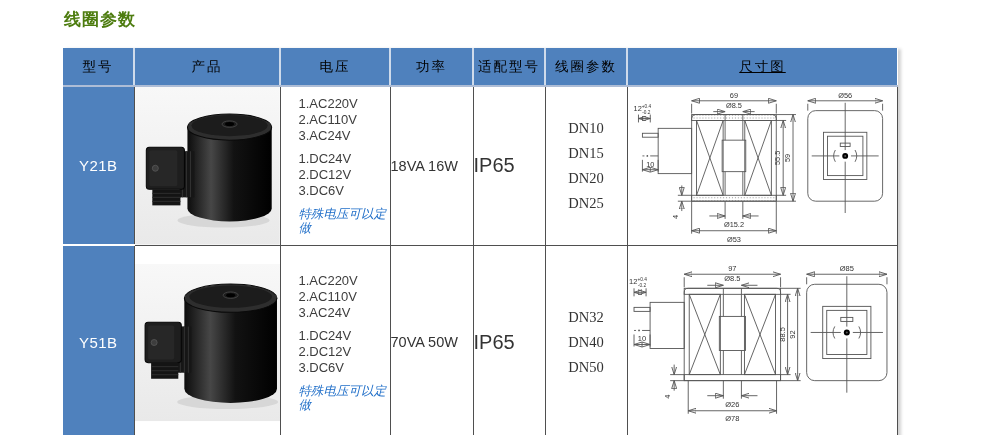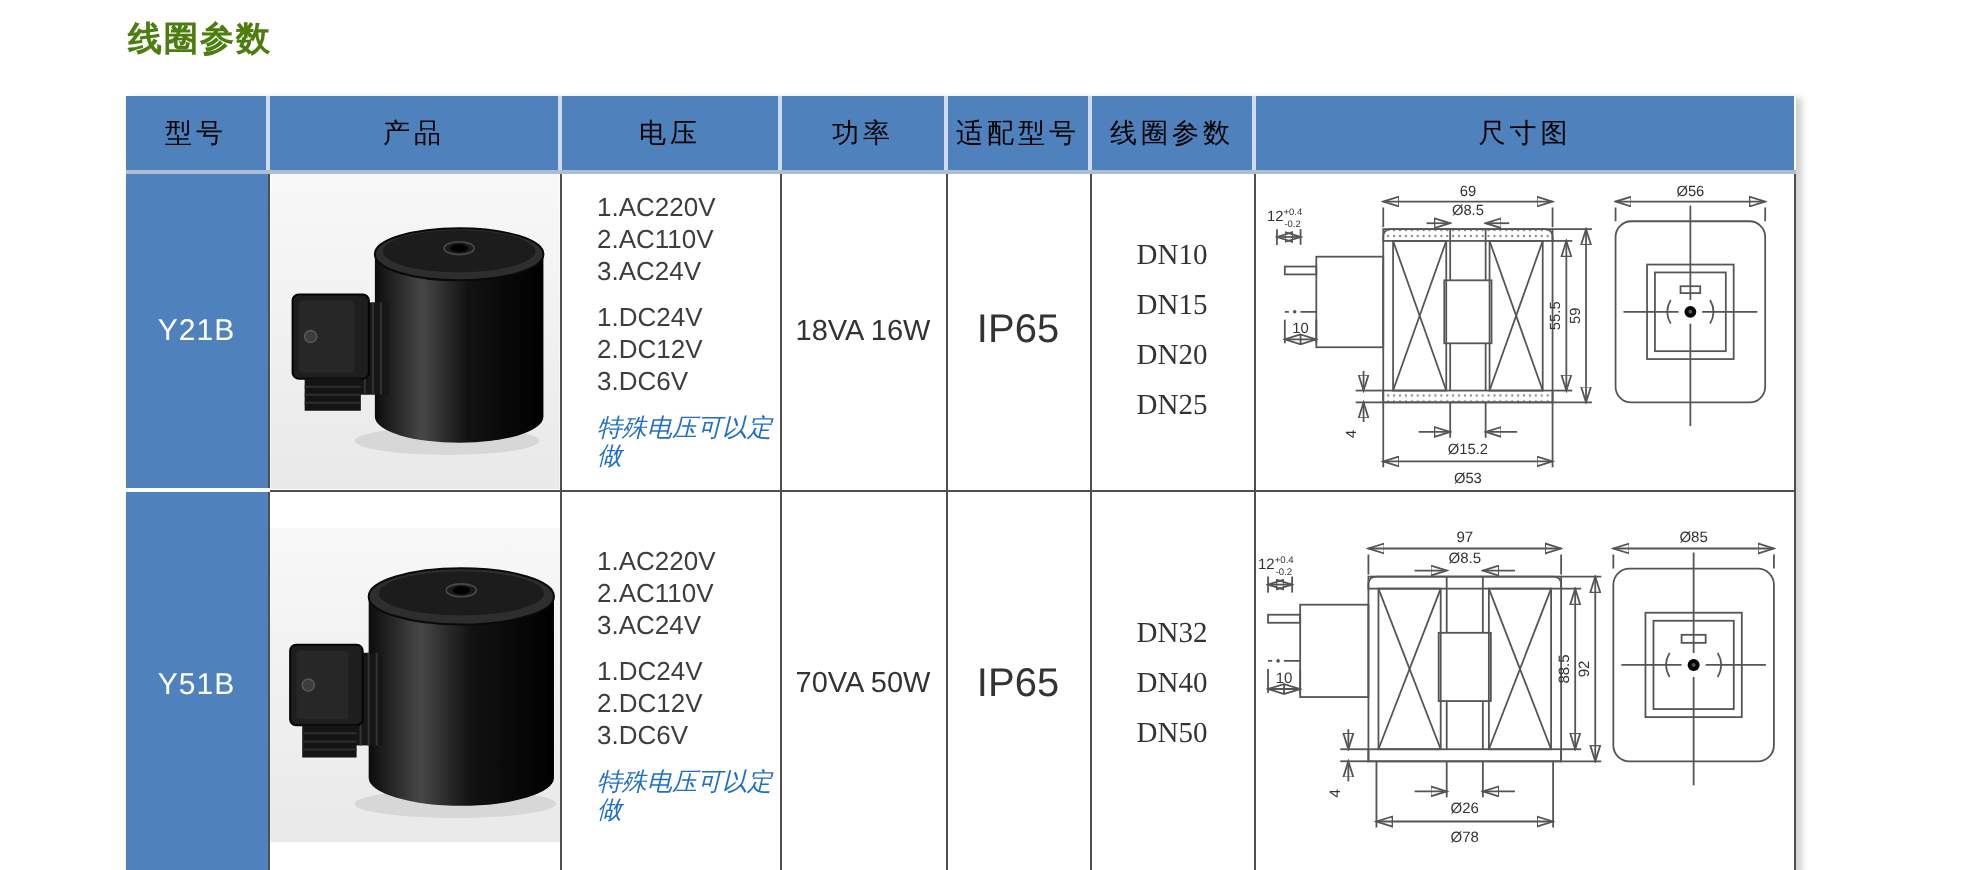--- a/index.html
+++ b/index.html
@@ -8,32 +8,32 @@
   .page { position:relative; width:986px; height:435px; overflow:hidden; }
   .page-title { position:absolute; left:64px; top:8px; font-size:17px; font-weight:bold;
     color:#4d7c0f; letter-spacing:1px; }
   table.coil { position:absolute; left:63px; top:48px; width:834px;
     border-collapse:collapse; table-layout:fixed; box-shadow:3px 1px 3px rgba(0,0,0,0.18); }
   col.c-model{width:71px} col.c-product{width:146px} col.c-voltage{width:110px}
   col.c-power{width:83px} col.c-ip{width:72px} col.c-fit{width:82px} col.c-dim{width:270px}
   thead th { height:38px; background:#4f81bd; color:#000000; font-weight:normal;
     font-size:13.5px; letter-spacing:2px; border-right:2px solid #cfdbeb;
     border-bottom:2px solid #aebdd6; }
-  thead th:last-child { border-right:none; }
+  thead th:last-child { border-right:none;text-decoration:underline; }
   tbody td { border:1px solid #4f4f4f; background:#fff; vertical-align:middle; padding:0; }
   td.model-cell { background:#4f81bd; color:#fff; text-align:center; font-size:15px;
     letter-spacing:0.5px; border-left:none; border-top:none; border-bottom:none; }
   tr.row-1 td.model-cell { border-bottom:2px solid #ffffff; }
   tr.row-1 td { height:159px; }
   tr.row-2 td { height:194px; }
   td.voltage-cell { padding-left:18px; font-size:13px; color:#3d3d3d;margin-top:21px; }
   .vline { line-height:16px; }
   .vgroup-dc { margin-top:7px; }
   .vnote { margin-top:8px; font-size:12.5px; color:#1f6ec8; line-height:14px;font-style:italic; }
-  td.power-cell, td.ip-cell { text-align:center; font-size:14.5px; color:#333; }
+  td.power-cell, td.ip-cell { font-size:14.5px; color:#333; }
   td.ip-cell { font-size:20px; }
   td.fit-cell { text-align:center; font-size:14.5px; color:#333;font-family:Liberation Serif, serif; }
   .fit-line { line-height:25px; }
   td.product-cell, td.dim-cell { padding:0; }
   svg.cellfill { display:block; width:100%; height:100%; }
   
   .ln line, .ln path, .ln rect { stroke:#555; stroke-width:0.9; fill:none; }
   .ln rect.hatchfill { fill:url(#hp1); }
   .cl { stroke:#9a9a9a; stroke-width:0.6; }
   .dim-svg text { font:7.5px "Liberation Sans","DejaVu Sans",sans-serif; fill:#333;

